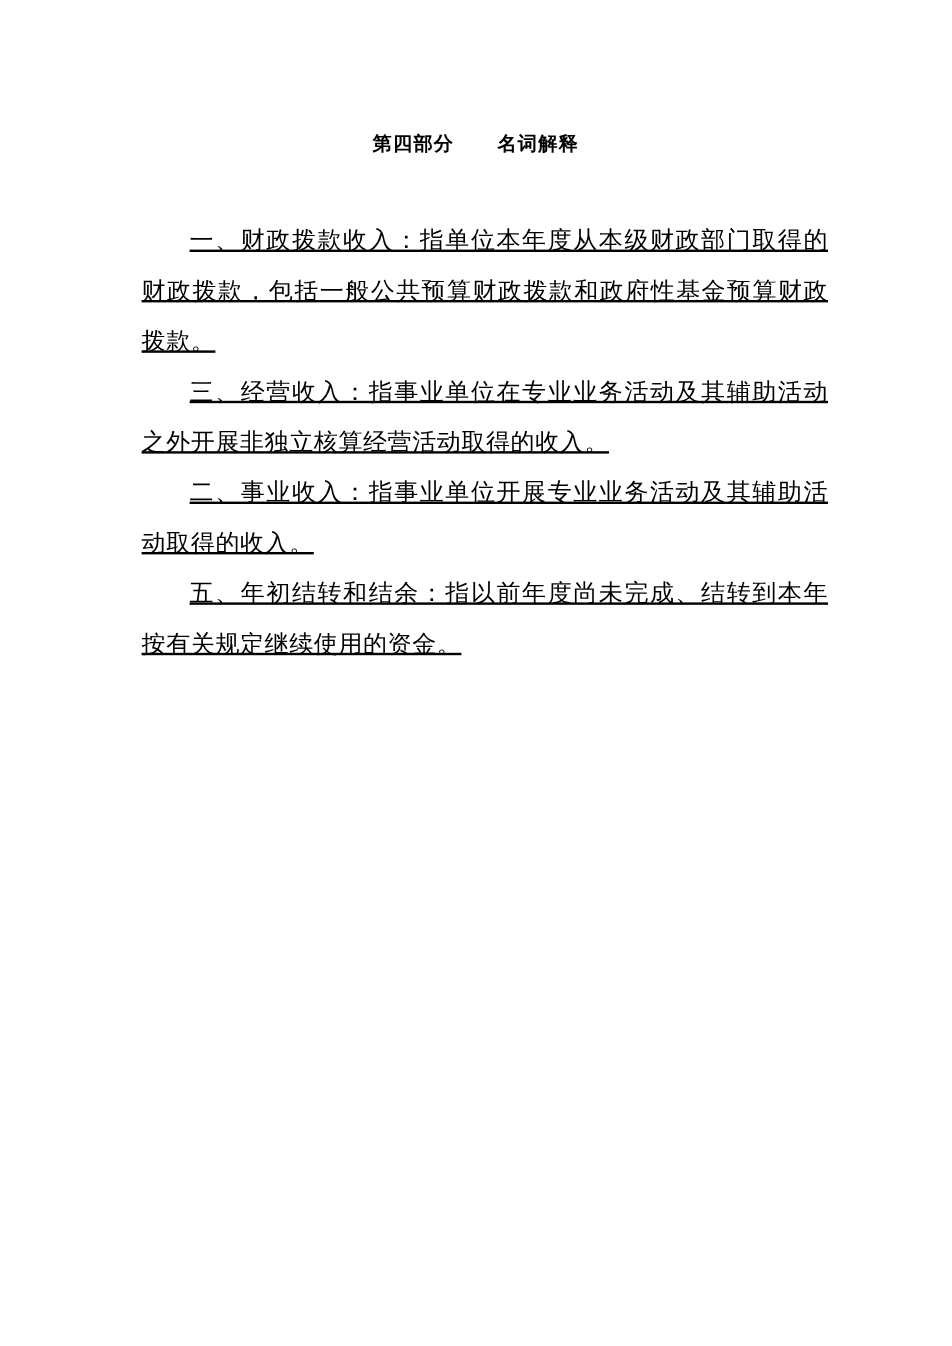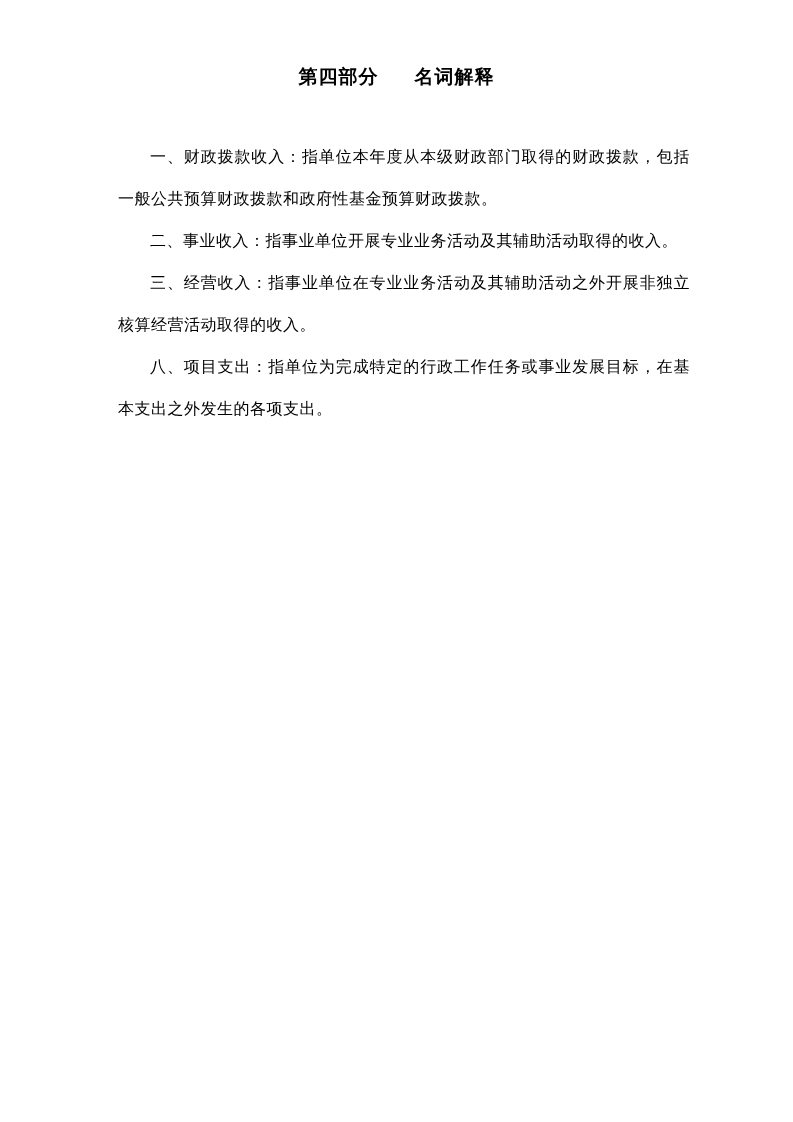--- a/index.html
+++ b/index.html
@@ -13,54 +13,55 @@
     height: 1122px;
     margin: 0 auto;
     background: #ffffff;
     overflow: hidden;
     font-family: "Liberation Sans", sans-serif;
     color: #000000;
     box-sizing: border-box;
   }
   .doc-title {
     margin: 0;
-    padding-top: 60px;
+    padding-top: 104px;
     text-align: center;
-    font-size: 19px;
+    font-size: 16px;
     line-height: 33px;
     font-weight: 600;
     letter-spacing: 1px;
     white-space: nowrap;
   }
   .doc-title .part2 {
     margin-left: 36px;
   }
   .doc-body {
     margin: 43px 103px 0 118px; 
-    font-size: 16px;
+    font-size: 20px;
     line-height: 42px;
     letter-spacing: 0.5px;
     font-weight: 500;
     text-align: justify;
+    text-decoration: underline;
   }
   .doc-body p {
     margin: 0;
     padding: 0;
     text-indent: 2em;
   }
 </style>
 </head>
 <body>
 
 <div class="page">
 
   <h1 class="doc-title">
     <span class="part1">第四部分</span><span class="part2">名词解释</span>
   </h1>
 
   <div class="doc-body">
     <p>一、财政拨款收入：指单位本年度从本级财政部门取得的财政拨款，包括一般公共预算财政拨款和政府性基金预算财政拨款。</p>
+    <p>三、经营收入：指事业单位在专业业务活动及其辅助活动之外开展非独立核算经营活动取得的收入。</p>
     <p>二、事业收入：指事业单位开展专业业务活动及其辅助活动取得的收入。</p>
-    <p>三、经营收入：指事业单位在专业业务活动及其辅助活动之外开展非独立核算经营活动取得的收入。</p>
-    <p>八、项目支出：指单位为完成特定的行政工作任务或事业发展目标，在基本支出之外发生的各项支出。</p>
+    <p>五、年初结转和结余：指以前年度尚未完成、结转到本年按有关规定继续使用的资金。</p>
   </div>
 
 </div>
 
 </body></html>

